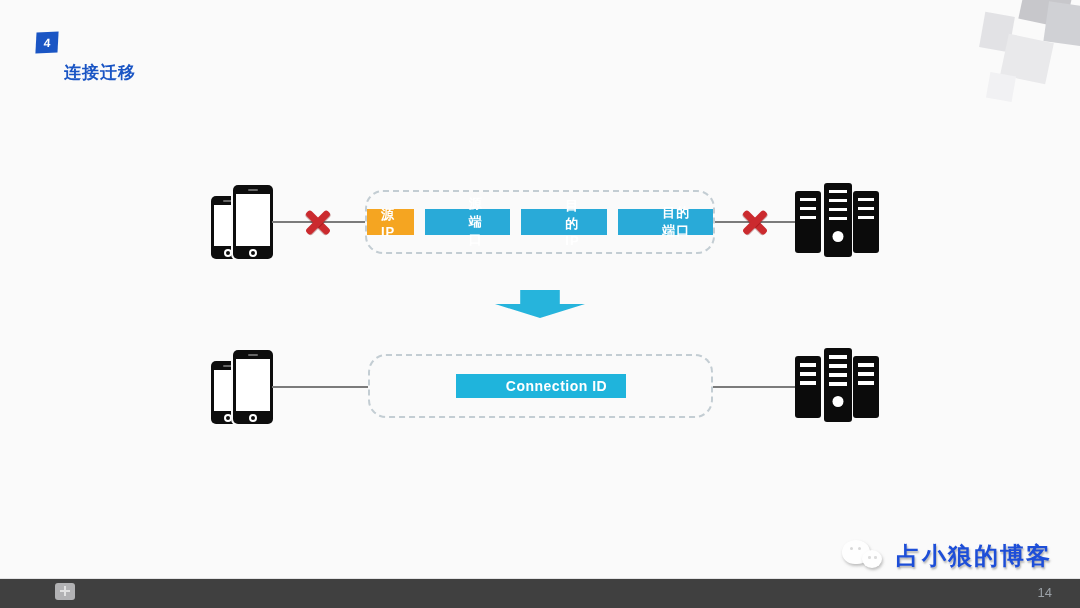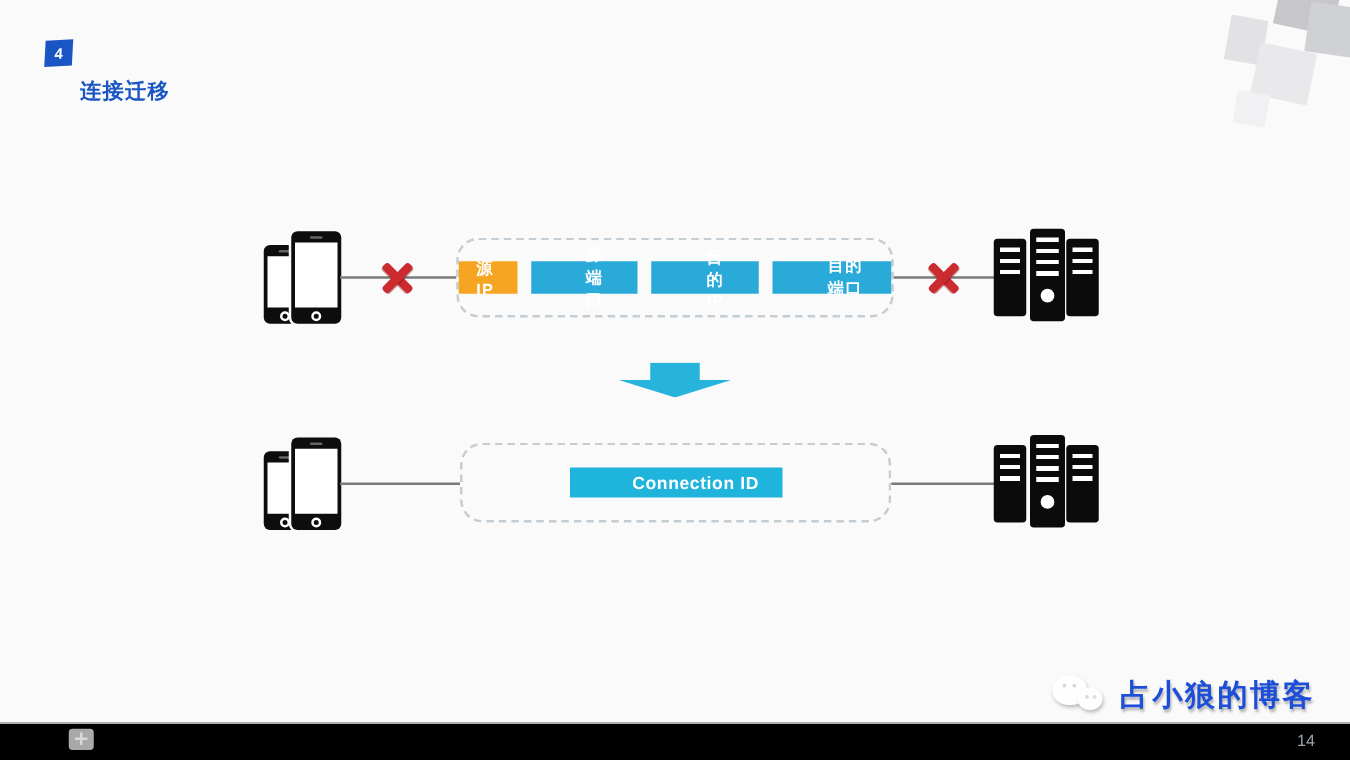--- a/index.html
+++ b/index.html
@@ -74,21 +74,21 @@
   .wc-big::before, .wc-big::after { content:""; position:absolute; top:7px; width:3px; height:3px; background:#d8d8d8; border-radius:50%; }
   .wc-big::before { left:8px; } .wc-big::after { left:16px; }
   .wc-small { position:absolute; left:20px; top:12px; width:20px; height:18px; background:#fefefe; border-radius:50%;
               box-shadow:1px 2px 3px rgba(140,140,140,.55); }
   .wc-small::before, .wc-small::after { content:""; position:absolute; top:6px; width:2.5px; height:2.5px; background:#dcdcdc; border-radius:50%; }
   .wc-small::before { left:6px; } .wc-small::after { left:12px; }
   .wm-text { font-size:24px; font-weight:bold; color:#1d4ed8;
              text-shadow:1px 2px 2px rgba(130,130,130,.6); letter-spacing:2px; }
 
   
-  .footer { position:absolute; left:0; top:578px; width:1080px; height:30px; background:#000000; border-top:1px solid #e3e3e5; }
+  .footer { position:absolute; left:0; top:578px; width:1080px; height:30px; background:#404040; border-top:1px solid #e3e3e5; }
   .page-num { position:absolute; right:28px; top:6px; font-size:13px; color:#9aa0a6; }
   .footer-logo { position:absolute; left:55px; top:4px; width:20px; height:17px; background:#c7c7c9; border-radius:3px; opacity:.85; }
   .footer-logo::before { content:""; position:absolute; left:5px; top:7px; width:10px; height:2px; background:#fff; }
   .footer-logo::after  { content:""; position:absolute; left:9px; top:3px; width:2px; height:10px; background:#fff; }
 </style>
 </head>
 <body>
 
 <div id="slide">
 

